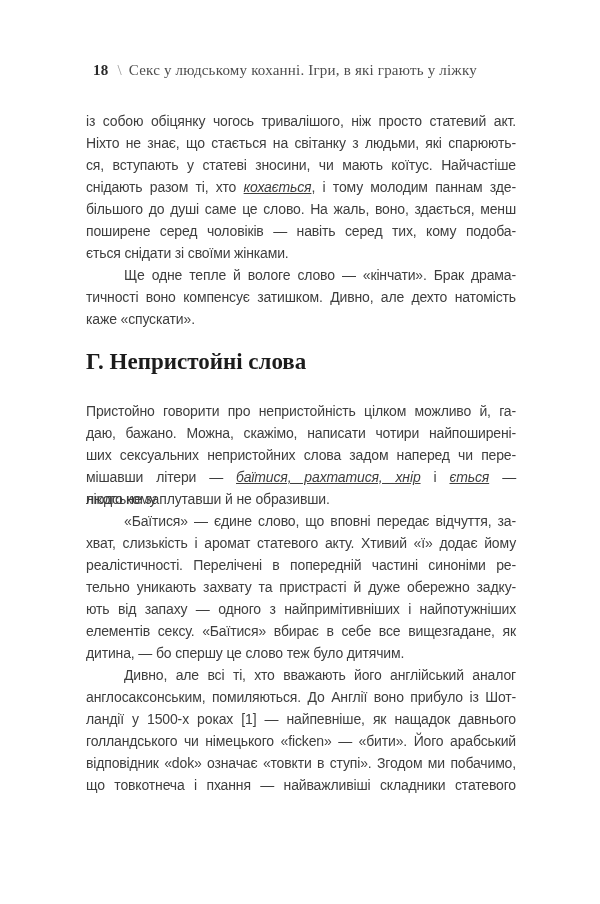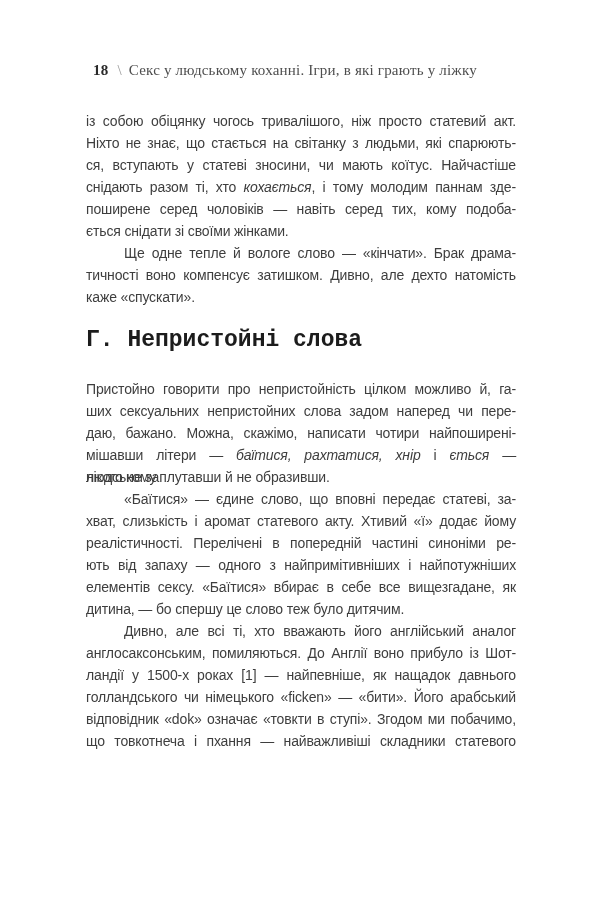--- a/index.html
+++ b/index.html
@@ -24,24 +24,24 @@
 
   .content {
     position: absolute; left: 86px; top: 110px; width: 430px;
     color: var(--body-color, #3e3e3e);
     font-size: 14px; letter-spacing: -0.15px;
   }
   .paragraph { margin: 0; }
   .line { height: 22px; line-height: 22px; }
   .line.just { text-align: justify; text-align-last: justify; }
   .line.indent { padding-left: 38px; }
-  .em { font-style: italic; }
+  .em { font-style: italic; text-decoration: underline; }
 
   .section-heading {
-    font-family: Liberation Mono, monospace;
+    font-family: Liberation Serif, serif;
     font-weight: bold;
     font-size: 23px;
     line-height: 32px;
     color: var(--heading-color, #1c1c1c);
     margin: 16px 0 22px 0;
     letter-spacing: 0;
   }
 </style>
 </head>
 <body>
@@ -52,42 +52,44 @@
     <span class="page-number">18</span><span class="header-sep">\</span><span class="header-title">Секс у людському коханні. Ігри, в які грають у ліжку</span>
   </div>
 
   <div class="content">
     <div id="paras-top">
         <div class="paragraph">
           <div class="line just"><span>із собою обіцянку чогось тривалішого, ніж просто статевий акт.</span></div>
           <div class="line just"><span>Ніхто не знає, що стається на світанку з людьми, які спарюють-</span></div>
           <div class="line just"><span>ся, вступають у статеві зносини, чи мають коїтус. Найчастіше</span></div>
           <div class="line just"><span>снідають разом ті, хто </span><span class="em">кохається</span><span>, і тому молодим паннам зде-</span></div>
+          <div class="line just"><span>більшого до душі саме це слово. На жаль, воно, здається, менш</span></div>
           <div class="line just"><span>поширене серед чоловіків — навіть серед тих, кому подоба-</span></div>
           <div class="line"><span>ється снідати зі своїми жінками.</span></div>
         </div>
         <div class="paragraph">
           <div class="line just indent"><span>Ще одне тепле й вологе слово — «кінчати». Брак драма-</span></div>
           <div class="line just"><span>тичності воно компенсує затишком. Дивно, але дехто натомість</span></div>
           <div class="line"><span>каже «спускати».</span></div>
         </div>
       </div>
     <h2 class="section-heading">Г. Непристойні слова</h2>
     <div id="paras-bottom">
         <div class="paragraph">
           <div class="line just"><span>Пристойно говорити про непристойність цілком можливо й, га-</span></div>
+          <div class="line just"><span>даю, бажано. Можна, скажімо, написати чотири найпоширені-</span></div>
           <div class="line just"><span>ших сексуальних непристойних слова задом наперед чи пере-</span></div>
-          <div class="line just"><span>даю, бажано. Можна, скажімо, написати чотири найпоширені-</span></div>
           <div class="line just"><span>мішавши літери — </span><span class="em">баїтися, рахтатися, хнір</span><span> і </span><span class="em">ється</span><span> — людському</span></div>
           <div class="line"><span>нікого не заплутавши й не образивши.</span></div>
         </div>
         <div class="paragraph">
-          <div class="line just indent"><span>«Баїтися» — єдине слово, що вповні передає статеві, за-</span></div>
+          <div class="line just indent"><span>«Баїтися» — єдине слово, що вповні передає відчуття, за-</span></div>
           <div class="line just"><span>хват, слизькість і аромат статевого акту. Хтивий «ї» додає йому</span></div>
           <div class="line just"><span>реалістичності. Перелічені в попередній частині синоніми ре-</span></div>
+          <div class="line just"><span>тельно уникають захвату та пристрасті й дуже обережно задку-</span></div>
           <div class="line just"><span>ють від запаху — одного з найпримітивніших і найпотужніших</span></div>
           <div class="line just"><span>елементів сексу. «Баїтися» вбирає в себе все вищезгадане, як</span></div>
           <div class="line"><span>дитина, — бо спершу це слово теж було дитячим.</span></div>
         </div>
         <div class="paragraph">
           <div class="line just indent"><span>Дивно, але всі ті, хто вважають його англійський аналог</span></div>
           <div class="line just"><span>англосаксонським, помиляються. До Англії воно прибуло із Шот-</span></div>
           <div class="line just"><span>ландії у 1500-х роках [1] — найпевніше, як нащадок давнього</span></div>
           <div class="line just"><span>голландського чи німецького «ficken» — «бити». Його арабський</span></div>
           <div class="line just"><span>відповідник «dok» означає «товкти в ступі». Згодом ми побачимо,</span></div>

